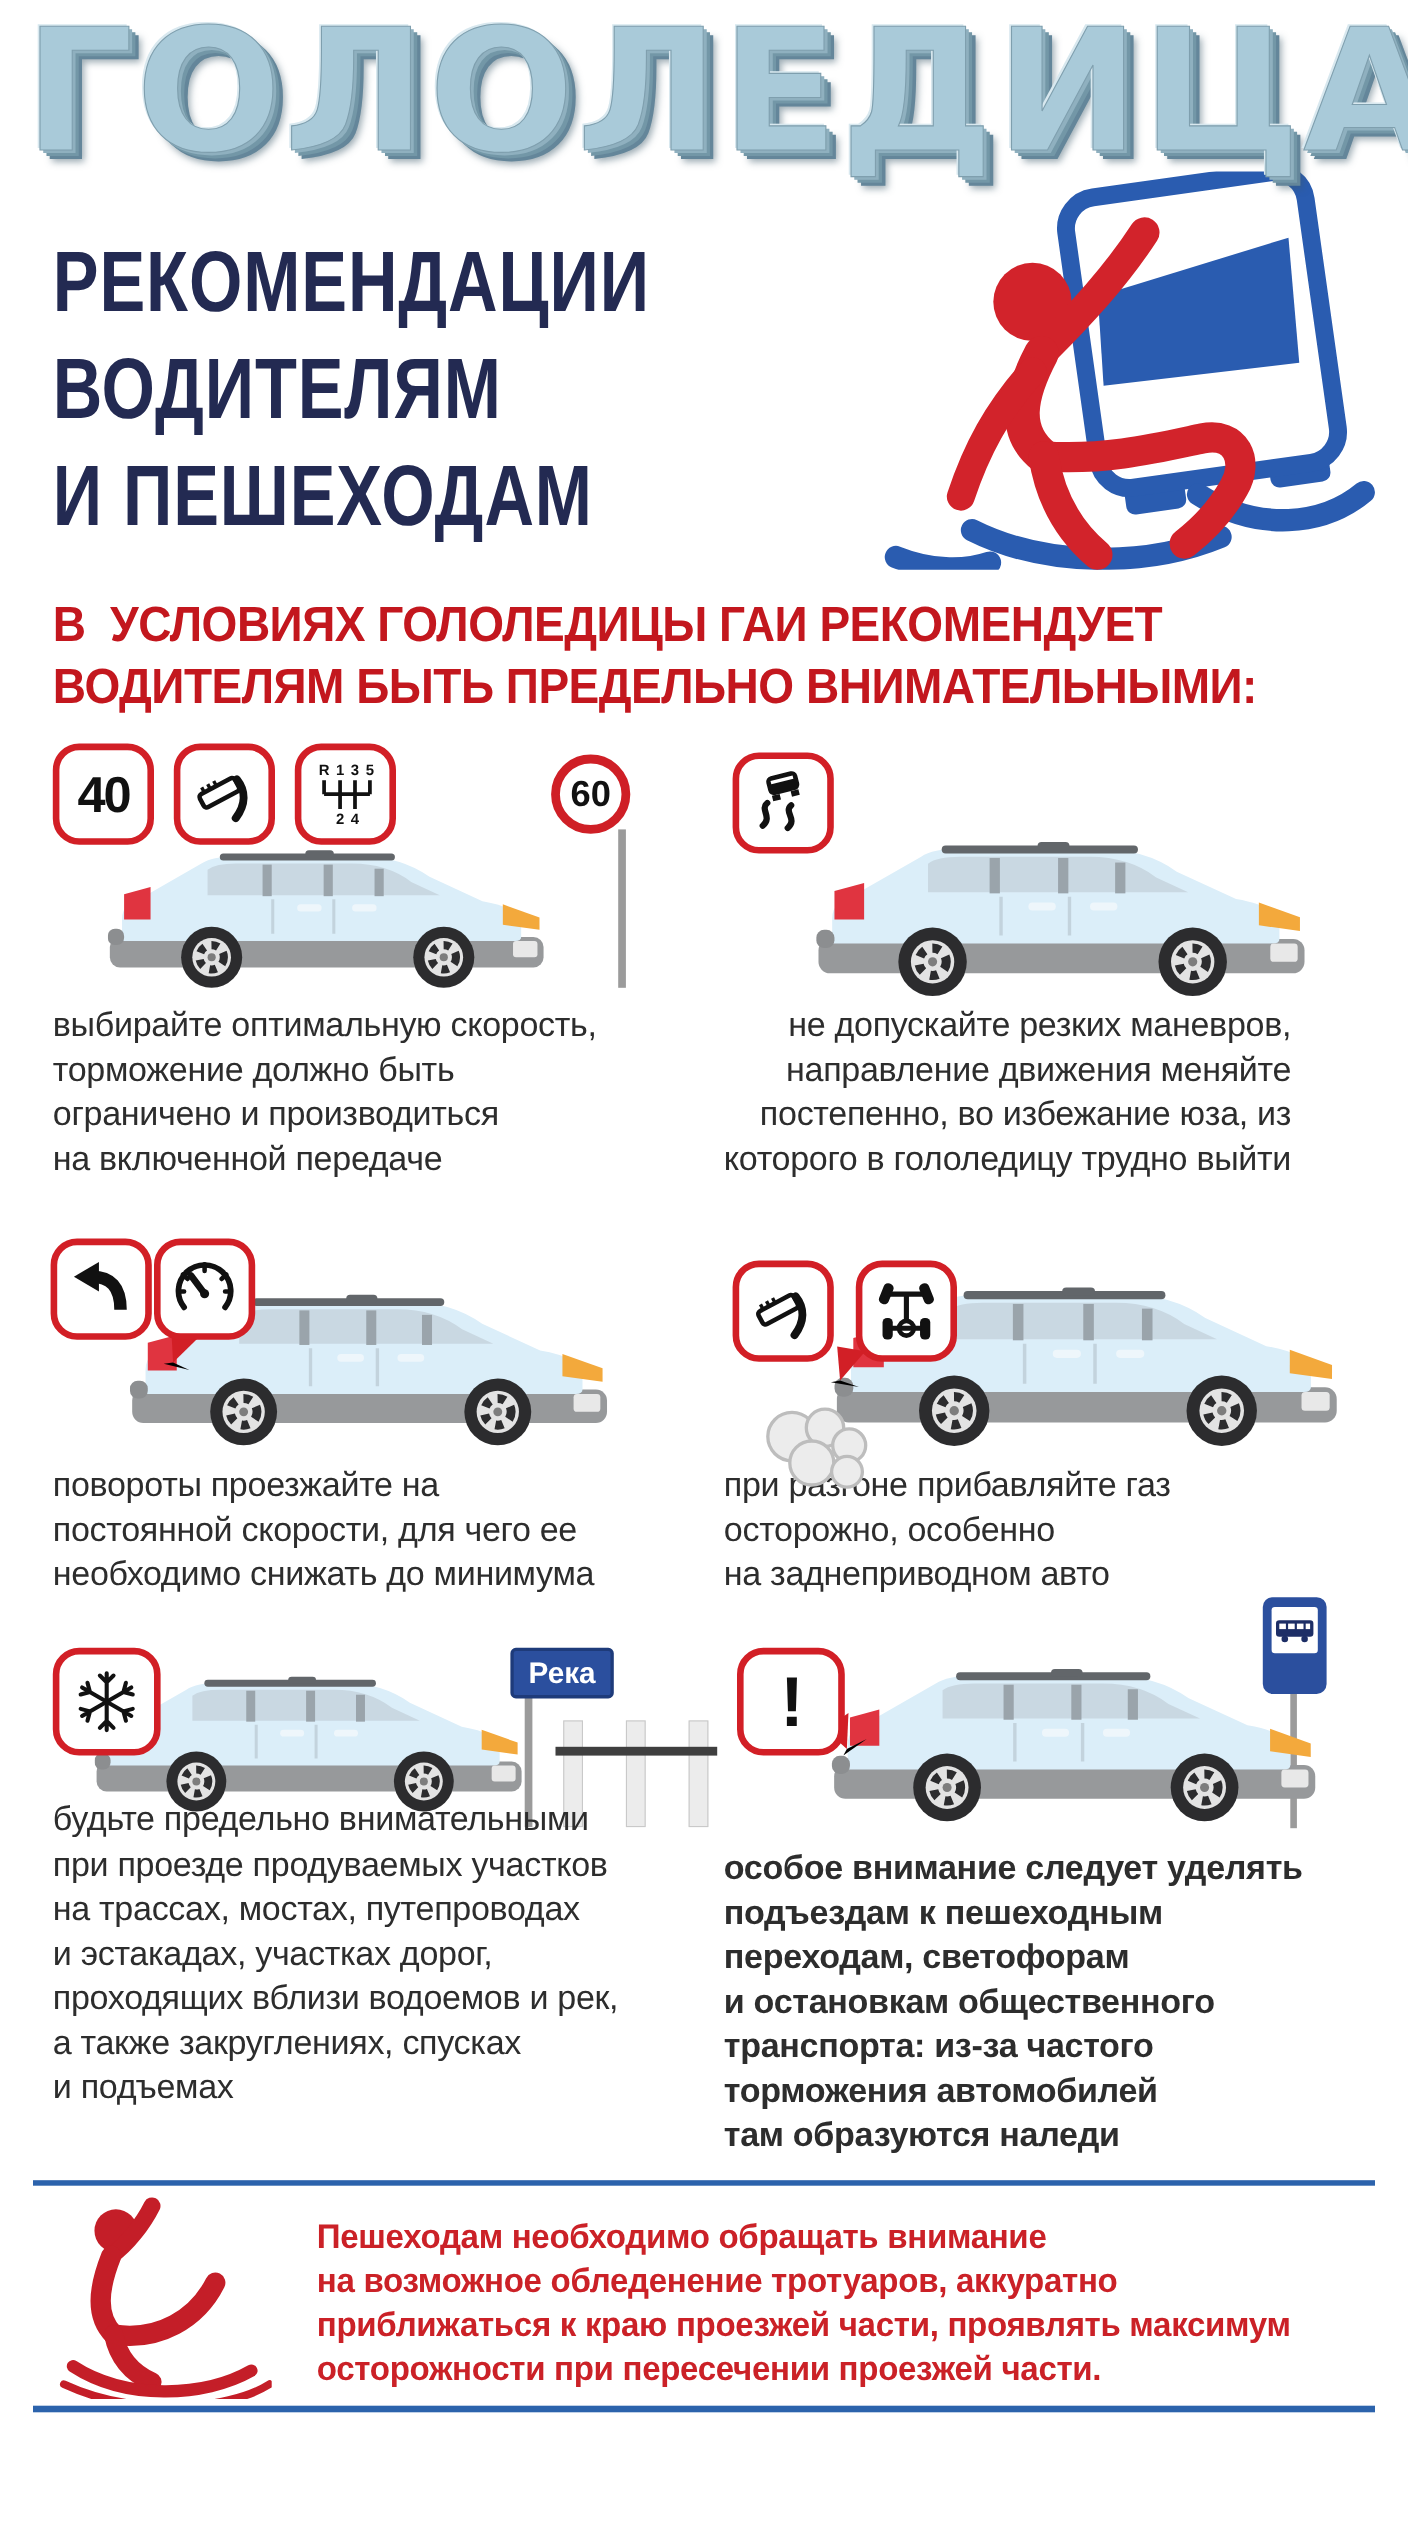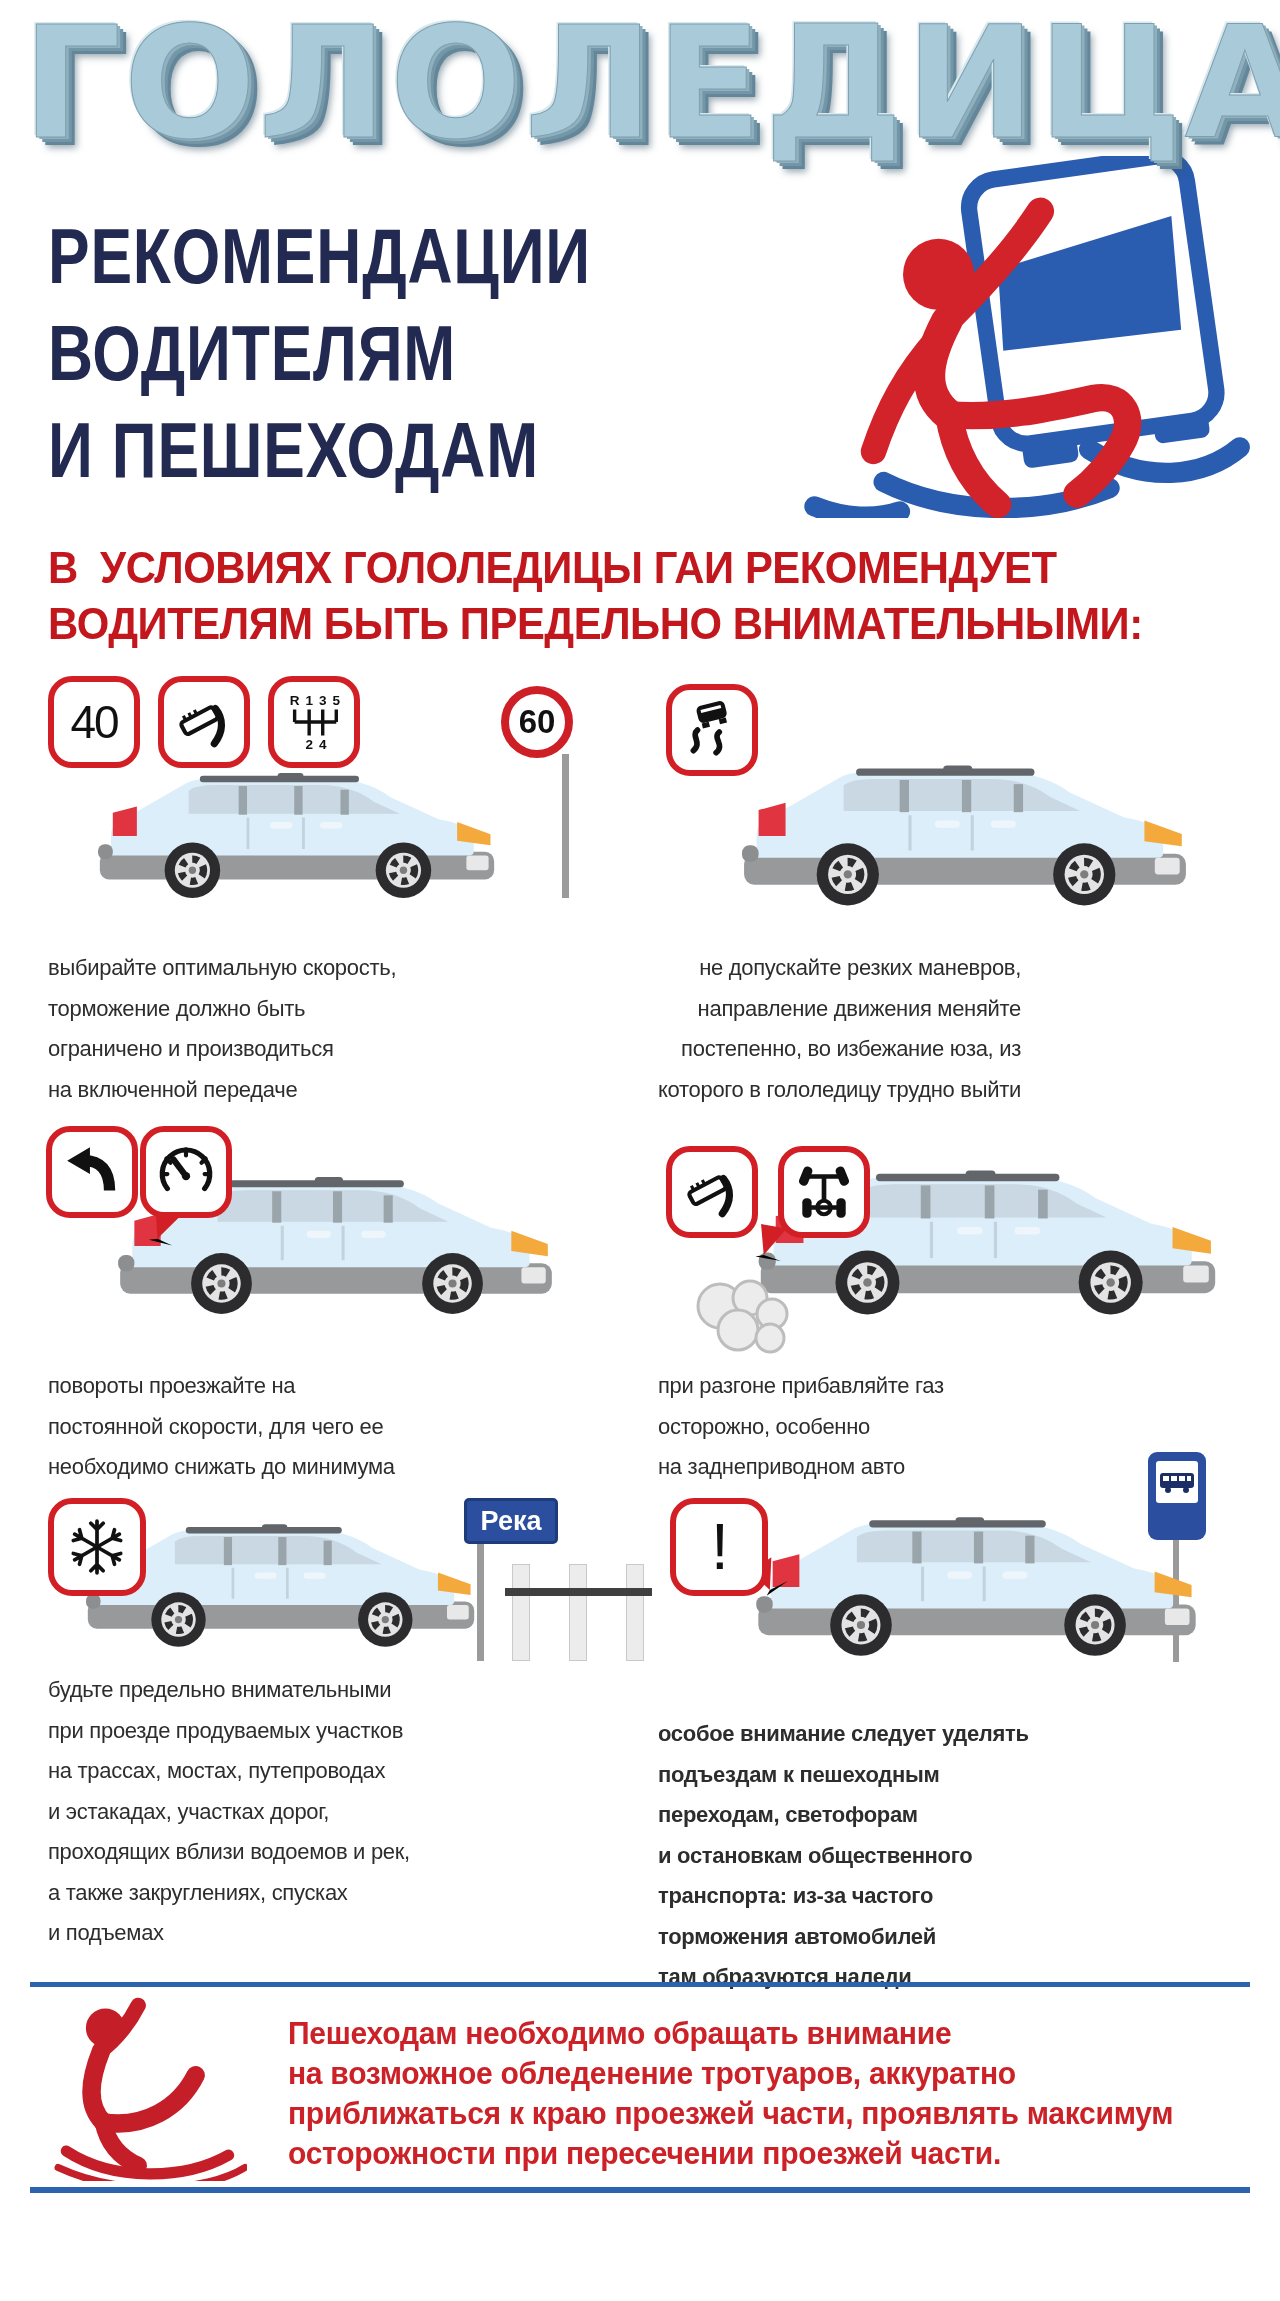--- a/index.html
+++ b/index.html
@@ -20,24 +20,24 @@
     left:48px;top:208px;font-weight:bold;font-size:78px;line-height:97px;color:#232a52;
     transform:scaleX(.8);transform-origin:left top;white-space:pre-line;letter-spacing:1px;z-index:3;
   }
   .hero{left:786px;top:156px;width:468px;height:362px;z-index:1;}
   .red-heading{
     left:48px;top:540px;font-weight:bold;font-size:45px;line-height:56px;color:#c3171e;
     transform:scaleX(.93);transform-origin:left top;white-space:pre-line;letter-spacing:-0.5px;
   }
 
   
-  .caption{font-size:22px;line-height:40.5px;color:#2d2d2d;white-space:pre-line;letter-spacing:-0.3px;margin-top:36px;}
+  .caption{font-size:31px;line-height:40.5px;color:#2d2d2d;white-space:pre-line;letter-spacing:-0.3px;}
   .badge{width:92px;height:92px;background:#fff;border:6px solid #d21f26;border-radius:24px;
          box-sizing:border-box;display:flex;align-items:center;justify-content:center;z-index:4;}
-  .badge-label{font-weight:normal;font-size:46px;color:#111;letter-spacing:-2px;font-family:"Liberation Sans",sans-serif;}
+  .badge-label{font-weight:bold;font-size:46px;color:#111;letter-spacing:-2px;font-family:"Liberation Sans",sans-serif;}
   .glyph{width:62px;height:62px;display:block;}
   .tail{width:0;height:0;border-style:solid;z-index:3;}
   .car{z-index:1;}
   .post{background:#9b9b9b;z-index:0;}
 
   .sign60{width:72px;height:72px;border-radius:50%;border:8px solid #cf1f26;background:#fff;
           box-sizing:border-box;display:flex;align-items:center;justify-content:center;
           font-weight:bold;font-size:33px;color:#111;z-index:2;}
   .sign-river{width:94px;height:46px;background:#2b4f9e;border:3px solid #1e3b7a;border-radius:5px;
           box-sizing:border-box;display:flex;align-items:center;justify-content:center;

